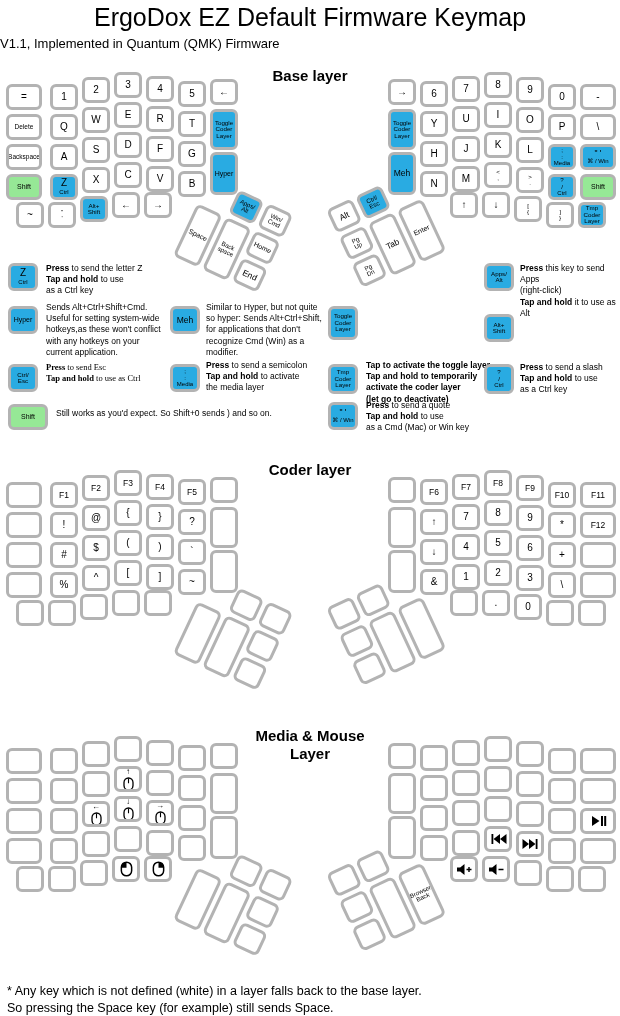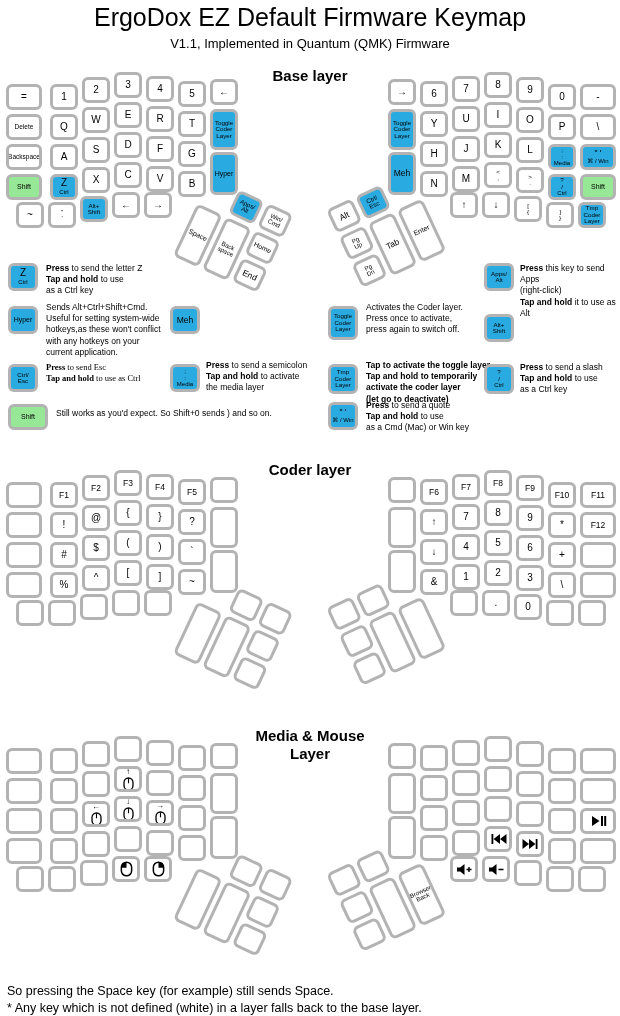--- a/index.html
+++ b/index.html
@@ -1,19 +1,19 @@
 <!DOCTYPE html>
 <html><head>
 <meta charset="utf-8">
 <style>
   html,body{margin:0;padding:0;background:#fff}
   #page{position:relative;width:620px;height:1016px;background:#fff;color:#000;
         font-family:"Liberation Sans","DejaVu Sans",sans-serif;overflow:hidden}
   .hdr-title{position:absolute;top:3px;left:0;right:0;text-align:center;font-size:25px;font-weight:400}
-  .hdr-sub{position:absolute;top:36px;left:0;right:0;text-align:center;font-size:13px}
+  .hdr-sub{position:absolute;top:36px;left:0;right:0;text-align:left;font-size:13px}
   .layer-title{position:absolute;left:0;right:0;text-align:center;font-size:15px;font-weight:bold;
                white-space:pre-line;line-height:1.2}
   #lt0{top:67px}#lt1{top:461px}#lt2{top:727px}
   .kb{position:absolute;left:0;width:620px;height:0}
   #kb0{top:72px}#kb1{top:470px}#kb2{top:736px}
   .half{position:absolute;top:0;height:0}
   .half-l{left:6px;width:232px}
   .half-r{left:388px;width:228px}
   .key{position:absolute;box-sizing:border-box;background:#fff;border:3px solid #b3b3b3;border-radius:6px;
        display:flex;flex-direction:column;align-items:center;justify-content:center;text-align:center;
@@ -315,32 +315,32 @@
         <span class="kl6">Esc</span>
       </div>
       <div class="lg-text" style="left: 46px; top: 362px; width: 150px; font-family: Liberation Serif, serif;"><b>Press</b> to send Esc<br><b>Tap and hold</b> to use as Ctrl</div>
       <div class="key green" style="left: 8px; top: 404px; width: 40px; height: 26px;">
         <span class="kl7">Shift</span>
       </div>
       <div class="lg-text" style="left: 56px; top: 408px; width: 262px;">Still works as you'd expect. So Shift+0 sends ) and so on.</div>
       <div class="key blue" style="left: 170px; top: 306px; width: 30px; height: 28px;">
         <span class="kl85">Meh</span>
       </div>
+      <div class="lg-text" style="left: 206px; top: 302px; width: 140px;">Similar to Hyper, but not quite<br>so hyper: Sends Alt+Ctrl+Shift,<br>for applications that don't<br>recognize Cmd (Win) as a<br>modifier.</div>
       <div class="key blue" style="left: 170px; top: 364px; width: 30px; height: 28px;">
         <span class="kl6">;</span>
         <span class="kl6">:</span>
         <span class="ks">Media</span>
       </div>
       <div class="lg-text" style="left: 206px; top: 360px; width: 128px;"><b>Press</b> to send a semicolon<br><b>Tap and hold</b> to activate<br>the media layer</div>
       <div class="key blue" style="left: 328px; top: 306px; width: 30px; height: 34px;">
         <span class="kl6">Toggle</span>
         <span class="kl6">Coder</span>
         <span class="kl6">Layer</span>
       </div>
-      <div class="lg-text" style="left: 366px; top: 302px; width: 112px;">Activates the Coder layer.<br>Press once to activate,<br>press again to switch off.</div>
       <div class="key blue" style="left: 328px; top: 364px; width: 30px; height: 30px;">
         <span class="kl6">Tmp</span>
         <span class="kl6">Coder</span>
         <span class="kl6">Layer</span>
       </div>
       <div class="lg-text" style="left: 366px; top: 360px; width: 138px; font-weight: bold;"><b>Tap</b> to activate the toggle layer.<br><b>Tap and hold</b> to temporarily<br>activate the coder layer<br>(let go to deactivate)</div>
       <div class="key blue" style="left: 328px; top: 402px; width: 30px; height: 28px;">
         <span class="kl85">" '</span>
         <span class="ks">⌘ / Win</span>
       </div>
@@ -694,16 +694,16 @@
           <div class="key" style="left: 32px; top: 30px; width: 28px; height: 58px;"></div>
           <div class="key" style="left: 64px; top: 30px; width: 28px; height: 58px;">
             <span class="kl6">Browser</span>
             <span class="kl6">Back</span>
           </div>
         </div>
       </div>
     </div>
 
   <div class="foot">
+    <div>* Any key which is not defined (white) in a layer falls back to the base layer.</div>
     <div>So pressing the Space key (for example) still sends Space.</div>
-    <div>* Any key which is not defined (white) in a layer falls back to the base layer.</div>
   </div>
 </div>
 
 </body></html>

